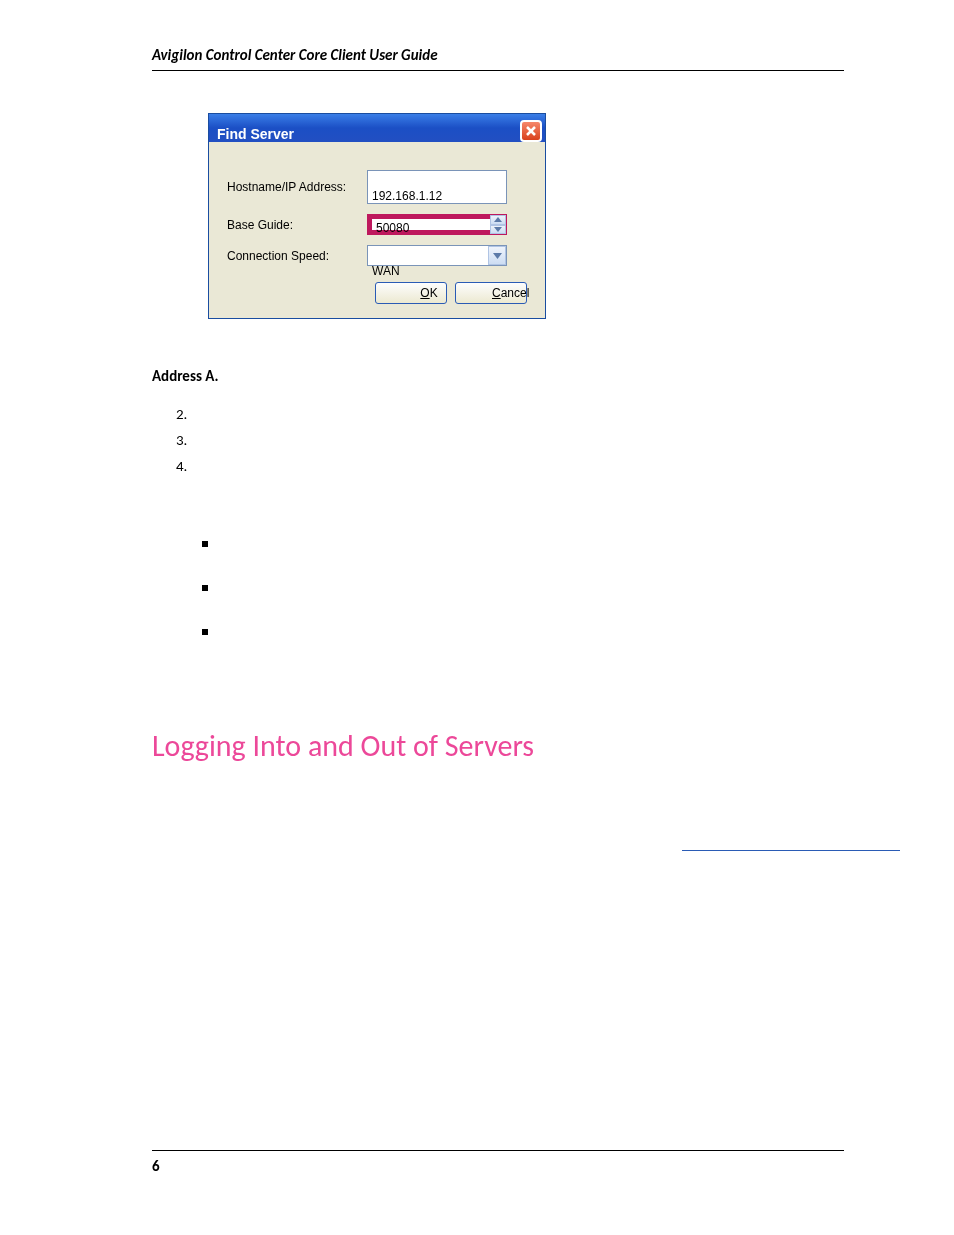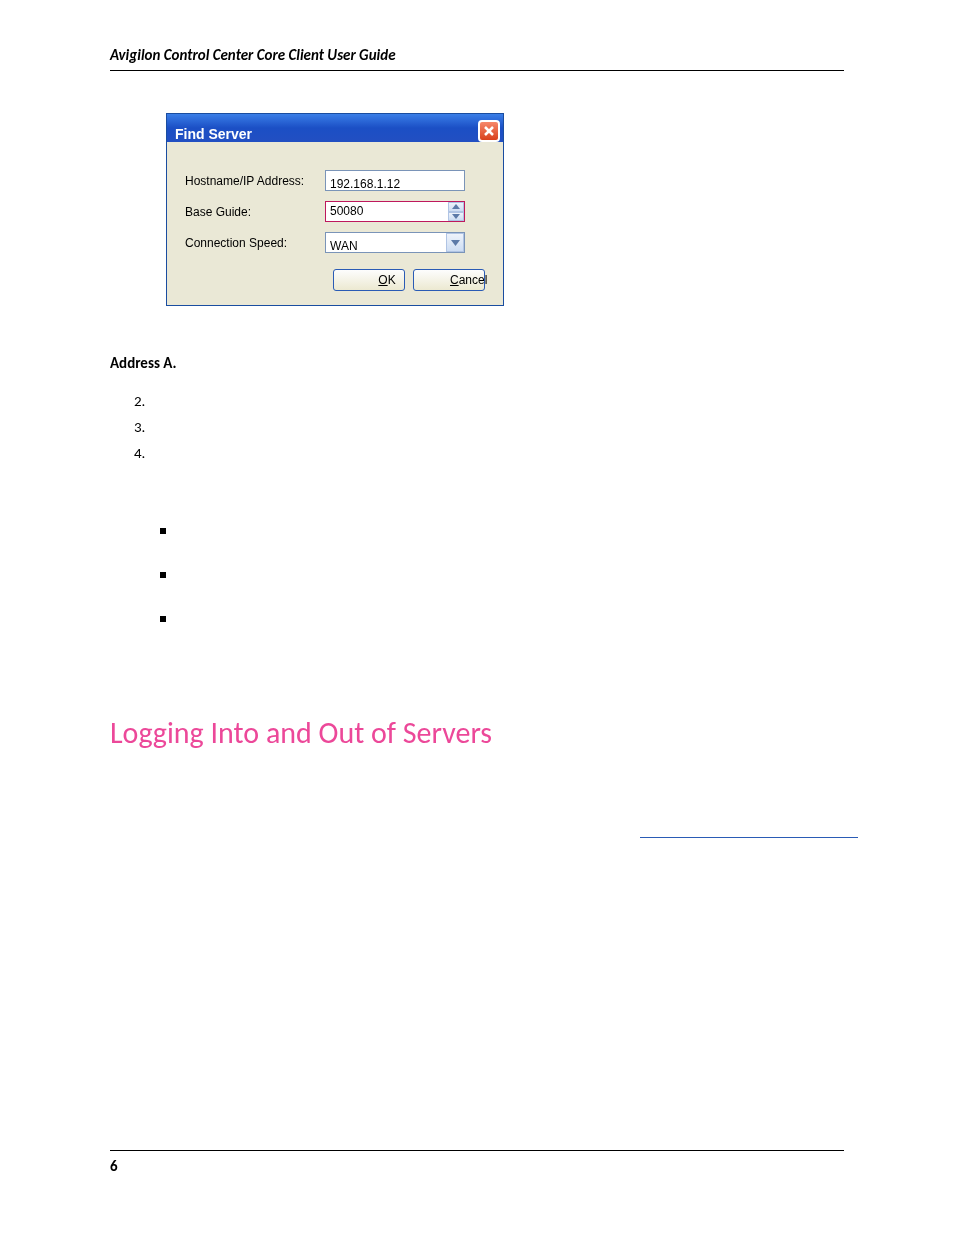--- a/index.html
+++ b/index.html
@@ -10,20 +10,21 @@
     height: 1235px;
     background: #ffffff;
     font-family: Calibri, "Segoe UI", Arial, sans-serif;
     color: #000;
     position: relative;
   }
   .page {
     padding: 46px 110px 0 110px;
     position: relative;
     height: 100%;
+    margin-left: 42px;
   }
   .running-header {
     font-style: italic;
     font-weight: bold;
     font-size: 15px;
     color: #000;
     padding-bottom: 6px;
     border-bottom: 1px solid #000;
   }
   .dialog-outer {
@@ -70,33 +71,33 @@
   .form-label {
     width: 140px;
     text-align: left;
     padding-right: 6px;
   }
   .text-input {
     width: 140px;
     height: 21px;
     border: 1px solid #7a94b8;
     background: #fff;
-    padding: 4px 4px;
+    padding: 16px 4px;
     font-family: Tahoma, Arial, sans-serif;
     font-size: 12px;
     line-height: 19px;
   }
   .spinner-wrap {
     position: relative;
     display: inline-block;
   }
   .spinner-input {
     width: 140px;
     height: 21px;
-    border: 1px solid #be185d;
+    border: 5px solid #be185d;
     background: #fff;
     padding: 0 18px 0 4px;
     font-family: Tahoma, Arial, sans-serif;
     font-size: 12px;
     line-height: 19px;
   }
   .spinner-btns {
     position: absolute;
     right: 1px;
     top: 1px;
@@ -116,21 +117,21 @@
   .spin-btn svg { display: block; }
   .select-wrap {
     position: relative;
     display: inline-block;
   }
   .select-input {
     width: 140px;
     height: 21px;
     border: 1px solid #7a94b8;
     background: #fff;
-    padding: 4px 18px 0 4px;
+    padding: 16px 18px 0 4px;
     font-family: Tahoma, Arial, sans-serif;
     font-size: 12px;
     line-height: 19px;
   }
   .select-btn {
     position: absolute;
     right: 1px;
     top: 1px;
     width: 18px;
     height: 19px;

